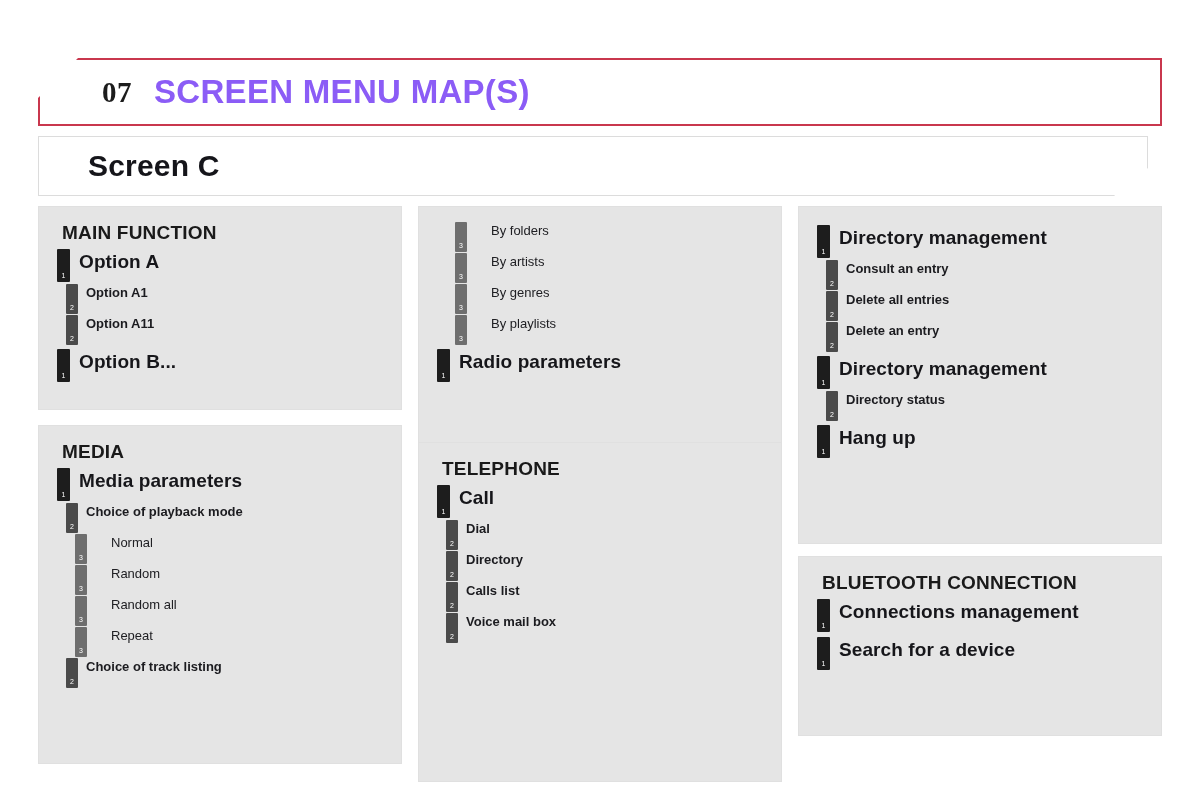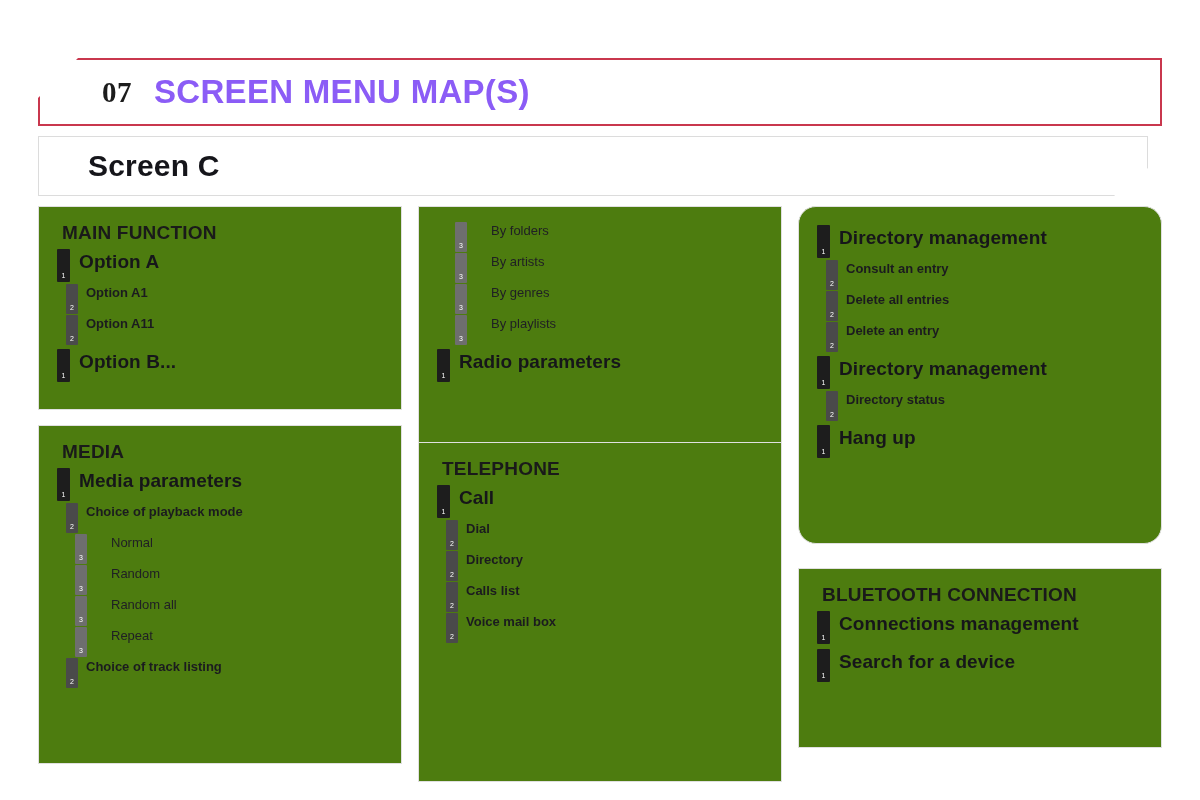--- a/index.html
+++ b/index.html
@@ -97,32 +97,32 @@
   }
   .col-1 { left: 0; }
   .col-2 { left: 380px; }
   .col-3 { left: 760px; }
 
   .panel {
     position: absolute;
     left: 0;
     width: 364px;
     box-sizing: border-box;
-    background: #4d7c0f;
+    background: #e5e5e5;
     border: 1px solid #e0e0e0;
     padding: 14px 16px 10px 18px;
   }
 
   
   .col-1 .panel-a { top: 0;    height: 204px; }
   .col-1 .panel-b { top: 219px; height: 339px; }
   .col-2 .panel-a { top: 0;    height: 245px; }
   .col-2 .panel-b { top: 236px; height: 340px; }
-  .col-3 .panel-a { top: 0;    height: 338px; border-radius: 18px; }
-  .col-3 .panel-b { top: 362px; height: 180px; }
+  .col-3 .panel-a { top: 0;    height: 338px; }
+  .col-3 .panel-b { top: 350px; height: 180px; }
 
   
   .section-heading {
     font-size: 19px;
     font-weight: bold;
     color: #1a1a1a;
     letter-spacing: 0.2px;
     margin: 0 0 2px 5px;
     line-height: 24px;
     white-space: nowrap;

